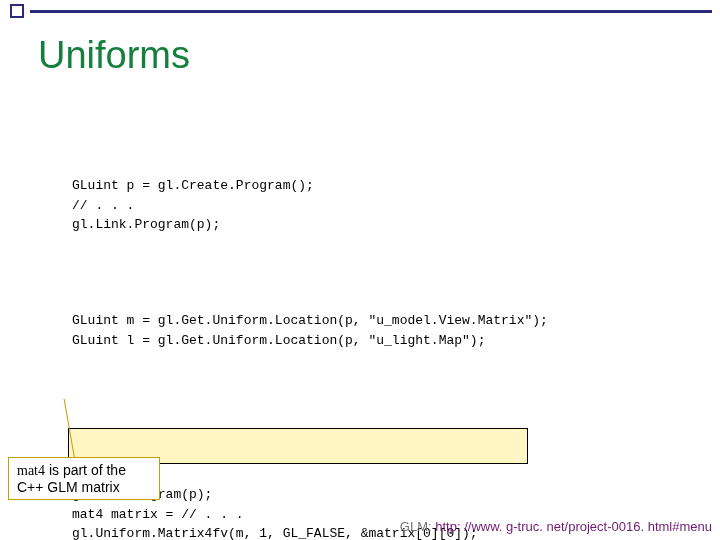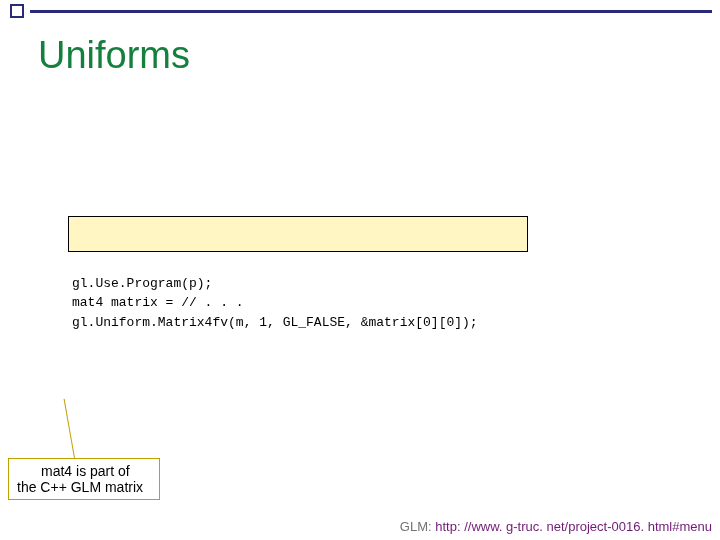--- a/index.html
+++ b/index.html
@@ -57,21 +57,21 @@
   .callout-box {
     position: absolute;
     left: 8px;
     bottom: 40px;
     width: 152px;
     padding: 4px 8px;
     border: 1px solid #c0a000;
     background: #fff;
     font-size: 14px;
   }
-  .callout-box .mono { font-family: Liberation Sans, sans-serif; margin-left: 24px; }
+  .callout-box .mono { font-family: Liberation Serif, serif; }
   .connector {
     position: absolute;
     left: 74px;
     bottom: 82px;
     width: 1px;
     height: 60px;
     background: #c0a000;
     transform: rotate(-10deg);
     transform-origin: bottom;
   }
@@ -89,21 +89,26 @@
 
 <div class="topbar">
   <div class="top-square"></div>
   <div class="top-line"></div>
 </div>
 
 <div class="slide">
   <h1 class="title">Uniforms</h1>
 
   <div class="code-area">
+    <div class="code-block"><span>GLuint p = gl.Create.Program();</span>
+<span>// . . .</span>
+<span>gl.Link.Program(p);</span></div>
 
+    <div class="code-block"><span>GLuint m = gl.Get.Uniform.Location(p, "u_model.View.Matrix");</span>
+<span>GLuint l = gl.Get.Uniform.Location(p, "u_light.Map");</span></div>
 
     <div class="code-block block3">
       <div class="highlight-box"></div>
       <div class="code-lines"><span>gl.Use.Program(p);</span>
 <span>mat4 matrix = // . . .</span>
 <span>gl.Uniform.Matrix4fv(m, 1, GL_FALSE, &amp;matrix[0][0]);</span>
 </div>
     </div>
   </div>
 </div>

